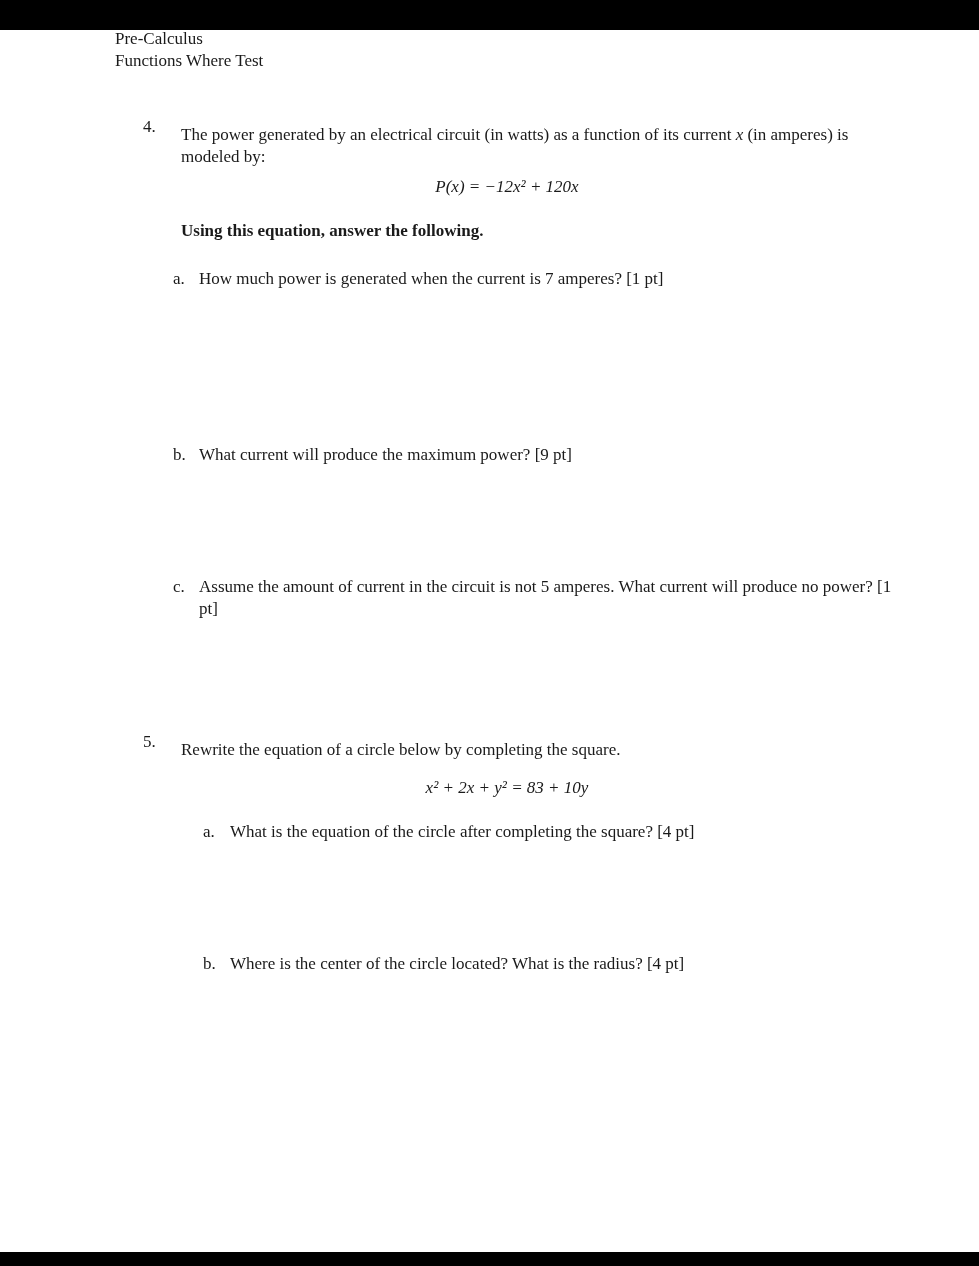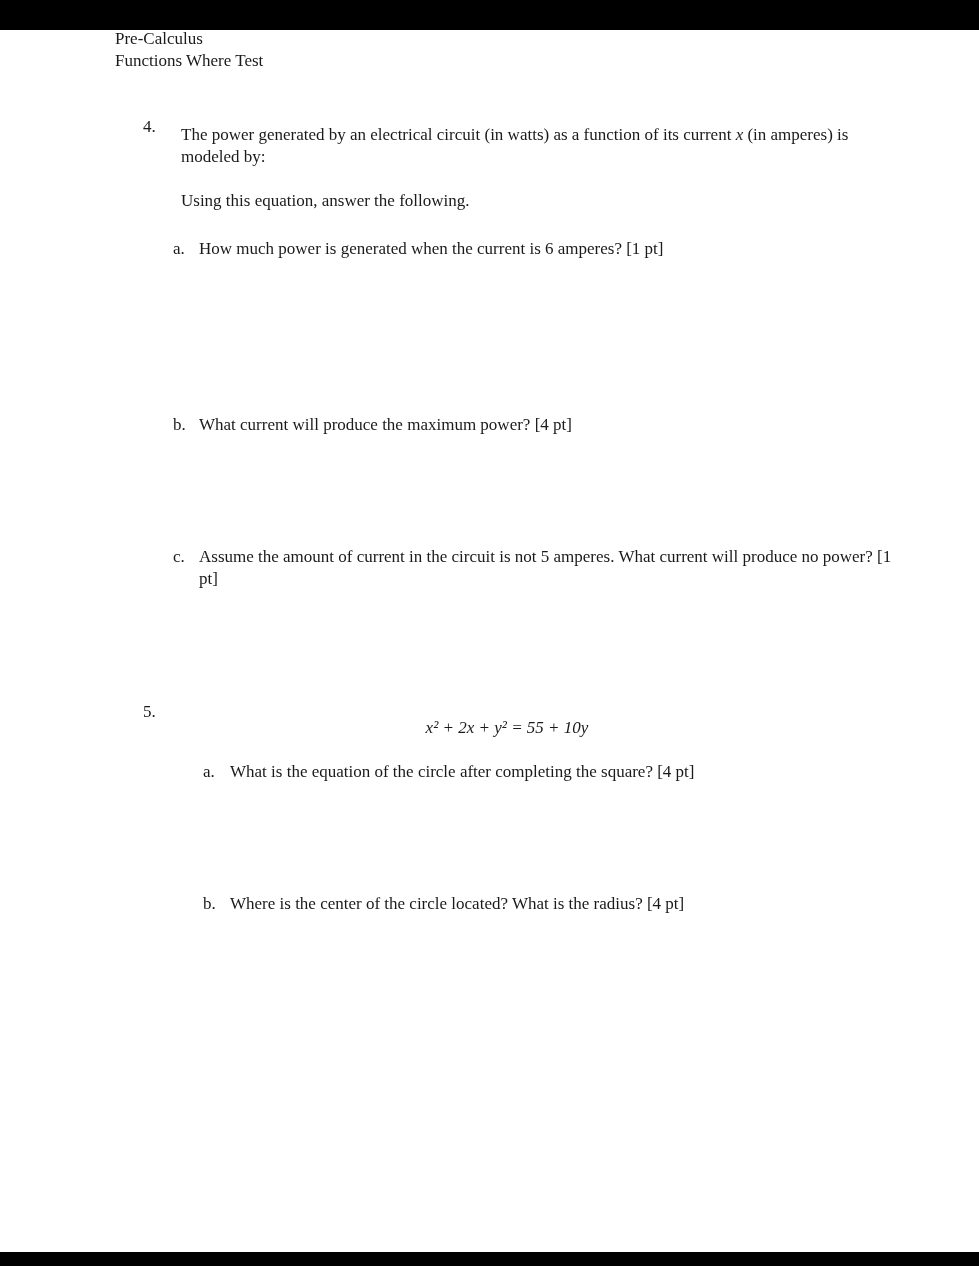--- a/index.html
+++ b/index.html
@@ -30,21 +30,21 @@
   .q-row { display: flex; }
   .q-num { width: 30px; flex: 0 0 30px; }
   .q-body { flex: 1 1 auto; }
   .q-body p { margin: 8px; }
 
   .equation {
     text-align: center;
     font-style: italic;
     margin: 8px 58px 0 0;
   }
-  .followup { margin-top: 22px !important; }
+  .followup { margin-top: 22px !important; font-weight: bold; }
 
   .part { display: flex; }
   .p-label { flex: 0 0 26px; width: 26px; }
   .p-text { flex: 1 1 auto; }
 
   .q4 .part-a { margin-top: 26px; margin-bottom: 154px; }
   .q4 .part-b { margin-bottom: 110px; }
 
   .q5 .equation { margin-top: 16px; }
   .q5 .part { margin-left: 30px; }
@@ -65,45 +65,47 @@
       <div>Pre-Calculus</div>
       <div>Functions Where Test</div>
     </div>
   </div>
 
   <div class="question q4">
     <div class="q-row">
       <span class="q-num">4.</span>
       <div class="q-body">
         <p><span>The power generated by an electrical circuit (in watts) as a function of its current </span><span class="var">x</span><span> (in amperes) is modeled by:</span></p>
+        <div class="equation">P(x) = −12x² + 120x</div>
         <p class="followup">Using this equation, answer the following.</p>
 
         <div class="part part-a">
           <span class="p-label">a.</span>
-          <div class="p-text">How much power is generated when the current is 6 amperes? [1 pt]</div>
+          <div class="p-text">How much power is generated when the current is 7 amperes? [1 pt]</div>
         </div>
 
         <div class="part part-b">
           <span class="p-label">b.</span>
-          <div class="p-text">What current will produce the maximum power? [4 pt]</div>
+          <div class="p-text">What current will produce the maximum power? [9 pt]</div>
         </div>
 
         <div class="part part-c">
           <span class="p-label">c.</span>
           <div class="p-text">Assume the amount of current in the circuit is not 5 amperes. What current will produce no power? [1 pt]</div>
         </div>
       </div>
     </div>
   </div>
 
   <div class="question q5">
     <div class="q-row">
       <span class="q-num">5.</span>
       <div class="q-body">
-        <div class="equation">x² + 2x + y² = 55 + 10y</div>
+        <p>Rewrite the equation of a circle below by completing the square.</p>
+        <div class="equation">x² + 2x + y² = 83 + 10y</div>
 
         <div class="part part-a">
           <span class="p-label">a.</span>
           <div class="p-text">What is the equation of the circle after completing the square? [4 pt]</div>
         </div>
 
         <div class="part part-b">
           <span class="p-label">b.</span>
           <div class="p-text">Where is the center of the circle located? What is the radius? [4 pt]</div>
         </div>

